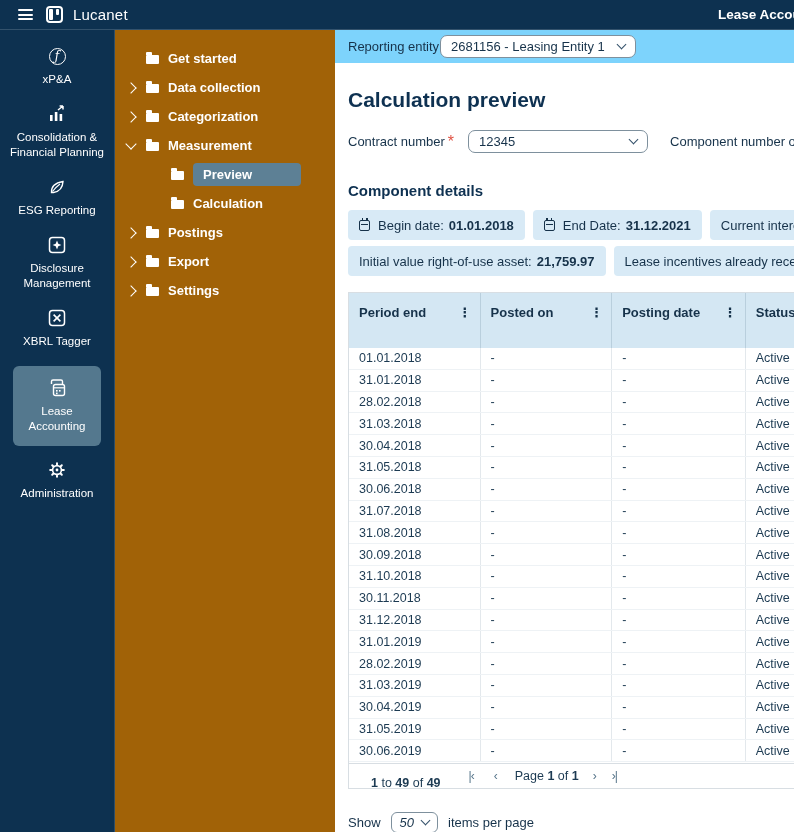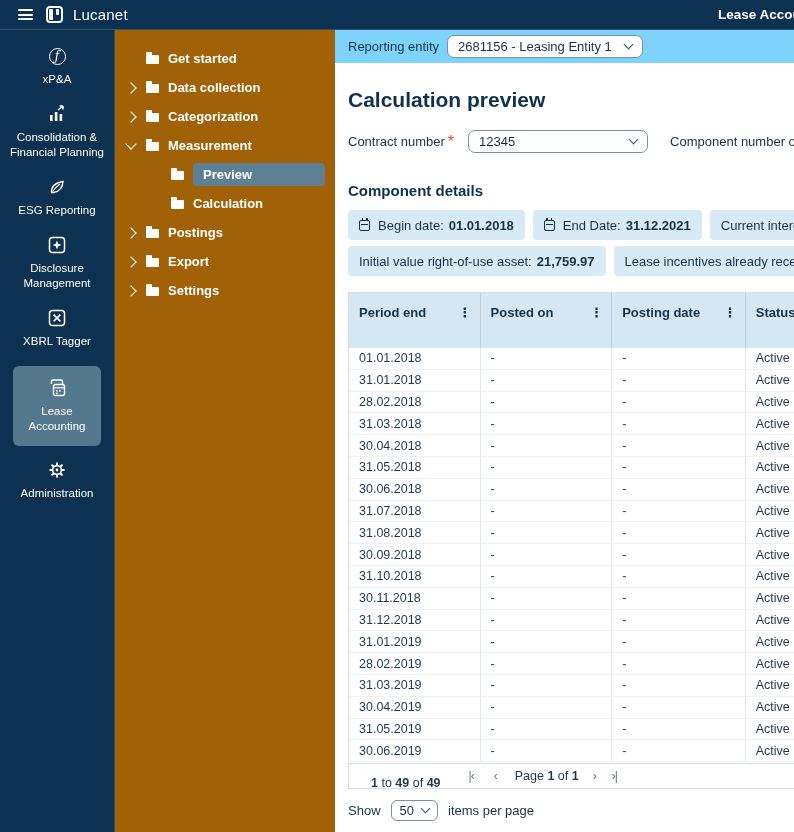--- a/index.html
+++ b/index.html
@@ -32,31 +32,31 @@
   
   #tree { left:115px; top:30px; width:220px; height:802px; background:#a16207; padding-top:14px; }
   .titem { height:29px; display:flex; align-items:center; color:#fff; font-size:13px; font-weight:bold; cursor:pointer; padding-left:12px; }
   .titem .chev { width:8px; height:8px; border-right:1.8px solid #fff; border-bottom:1.8px solid #fff; margin-right:11px; flex:0 0 auto; }
   .chev.right { transform:rotate(-45deg); }
   .chev.down  { transform:rotate(45deg); margin-top:-3px; }
   .chev.none  { border:none; }
   .folder { width:13px; height:9px; background:#fff; border-radius:1px; position:relative; margin-right:9px; flex:0 0 auto; margin-top:1px; }
   .folder::before { content:""; position:absolute; top:-3px; left:0; width:6px; height:3px; background:#fff; border-radius:1px 1px 0 0; }
   .titem.sub { padding-left:56px; }
-  .sel-label { background:#5d8095; border-radius:4px; padding:4px 10px; width:132px; }
+  .sel-label { background:#5d8095; border-radius:4px; padding:4px 10px; width:108px; }
 
   
   #main { left:335px; top:30px; width:459px; height:802px; }
   #entitybar { left:0; top:0; width:459px; height:33px; background:#7dd3fc; display:flex; align-items:center; }
   #entitybar .lbl { margin-left:13px; font-size:13px; }
   .selectbox { background:#fff; border:1px solid #7e909d; border-radius:7px; height:23px;
     display:inline-flex; align-items:center; padding:0 10px; font-size:13px; cursor:pointer; white-space:nowrap; }
   .selectbox .caret { width:7px; height:7px; border-right:1.5px solid #33506a; border-bottom:1.5px solid #33506a;
     transform:rotate(45deg); margin-left:10px; margin-top:-4px; }
-  #entitybar .selectbox { margin-left:8px; min-width:196px; justify-content:space-between; }
+  #entitybar .selectbox { margin-left:1px; min-width:196px; justify-content:space-between; }
 
   .page-title { left:13px; top:58px; font-size:21px; font-weight:bold; color:#0e3151; white-space:nowrap; }
 
   #filter-row { left:13px; top:100px; display:flex; align-items:center; white-space:nowrap; }
   #filter-row .flbl { font-size:13px; }
   .req { color:#e05243; margin-left:3px; }
   #contract-select { margin-left:14px; width:180px; justify-content:space-between; }
   #component-lbl { margin-left:22px; font-size:13px; }
 
   .section-h { left:13px; top:152px; font-size:15px; font-weight:bold; color:#0e3151; }
@@ -82,21 +82,21 @@
   .td { font-size:12.5px; color:#1c3a52; display:flex; align-items:center; padding-left:10px; border-right:1px solid #e3e8ec; }
   .gfoot { border-top:1px solid #d8dee3; height:25px; display:flex; align-items:center; font-size:12.5px; color:#1c3a52; }
   .gfoot .range { margin-left:22px;margin-top:14px; }
   .gfoot b { font-weight:bold; }
   .pgbtn { color:#56758a; cursor:pointer; font-size:12px; letter-spacing:-1px; }
   #pg-first { margin-left:28px; } #pg-prev { margin-left:20px; }
   .pagetxt { margin-left:18px; }
   #pg-next { margin-left:14px; } #pg-last { margin-left:16px; }
 
   #showrow { left:13px; top:770px; display:flex; align-items:center; font-size:13px; }
-  #pagesize-select { margin:0 10px; height:21px; border-radius:6px; padding:0 8px; }
+  #pagesize-select { margin:12px 10px; height:21px; border-radius:6px; padding:0 8px;font-style:italic; }
   #pagesize-select .caret { margin-left:8px; }
 </style>
 </head>
 <body>
 
 <div id="topbar" class="abs">
   <div class="burger">
       <i></i>
       <i></i>
       <i></i>

